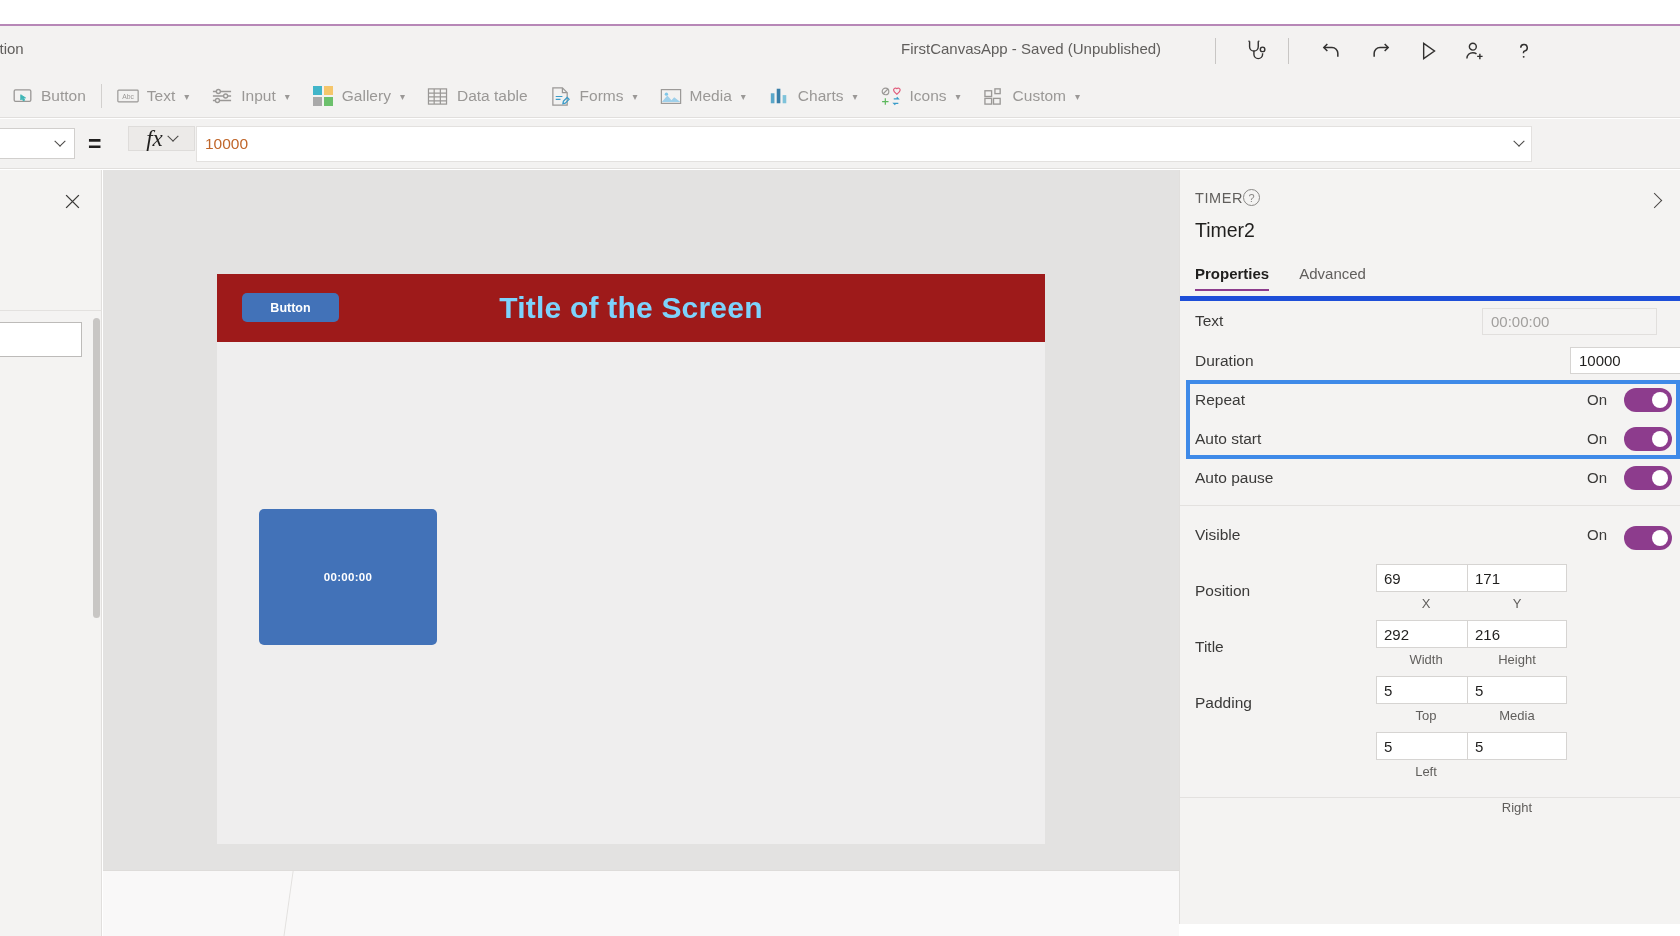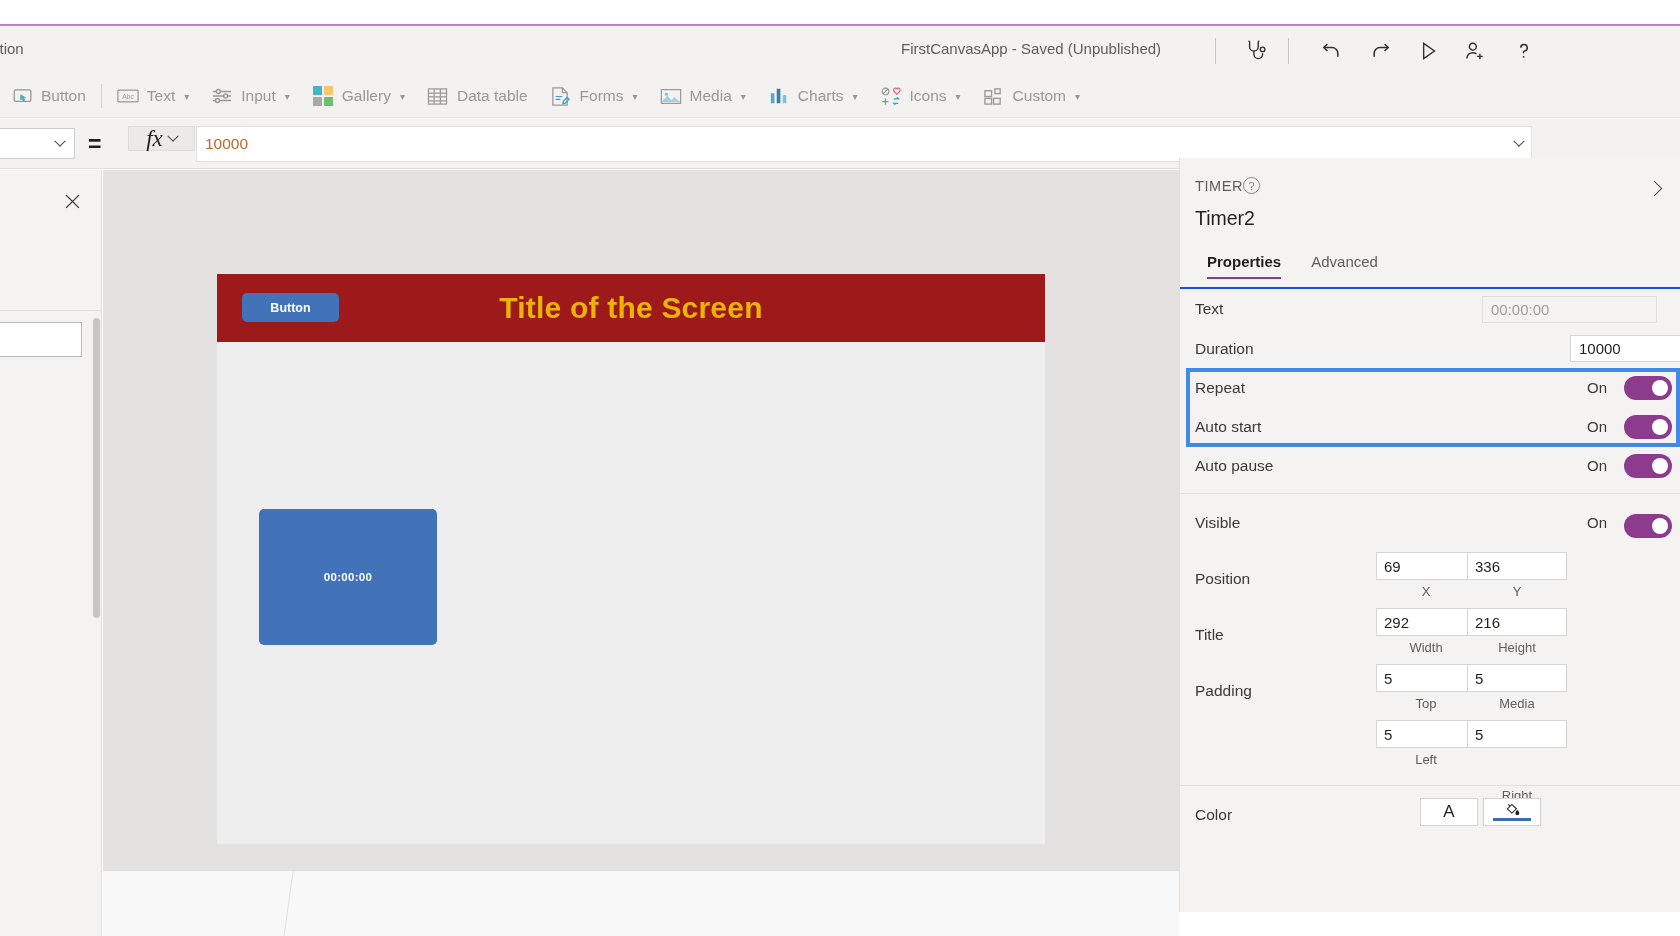--- a/index.html
+++ b/index.html
@@ -162,21 +162,21 @@
     position:absolute; left:114px; top:104px; width:828px; height:570px;
     background:#efeeee;
   }
   .screen-header {
     position:absolute; left:0; top:0; width:828px; height:68px;
     background:#9e1a1a;
     display:flex; align-items:center;
   }
   .screen-title {
     position:absolute; left:0; right:0; text-align:center;
-    color:#eab308; font-size:30px; font-weight:bold; letter-spacing:.2px;
+    color:#7dd3fc; font-size:30px; font-weight:bold; letter-spacing:.2px;
   }
   .screen-btn {
     position:absolute; left:25px; top:19px; width:97px; height:29px;
     background:#4272b8; border-radius:5px;
     display:flex; align-items:center; justify-content:center;
     color:#ffffff; font-size:12.5px; font-weight:bold;
     cursor:pointer;
   }
   .timer-ctrl {
     position:absolute; left:42px; top:235px; width:178px; height:136px;
@@ -185,21 +185,21 @@
     color:#ffffff; font-size:11.5px; font-weight:bold; letter-spacing:.3px;
     cursor:pointer;
   }
   .mouse-cursor {
     position:absolute; left:1128px; top:463px; width:16px; height:22px;
     pointer-events:none;
   }
 
   
   .right-panel {
-    position:absolute; left:1179px; top:158px; width:501px; height:754px;
+    position:absolute; left:1179px; top:170px; width:501px; height:754px;
     background:#f4f3f2; border-left:1px solid #e1dfdd;
     overflow:hidden;
   }
   .rp-head { position:relative; height:95px; }
   .rp-kicker {
     position:absolute; left:15px; top:20px;
     font-size:14.5px; color:#605e5c; letter-spacing:.6px;
   }
   .rp-help {
     position:absolute; left:63px; top:19px; width:17px; height:17px;
@@ -210,23 +210,23 @@
   .rp-expand {
     position:absolute; right:16px; top:20px; width:20px; height:20px;
     display:flex; align-items:center; justify-content:center; cursor:pointer;
   }
   .chev-rt { width:11px; height:11px; border-top:1.7px solid #4a4846; border-right:1.7px solid #4a4846; transform: rotate(45deg); }
   .rp-name {
     position:absolute; left:15px; top:49px;
     font-size:19.5px; color:#201f1e;
   }
   .rp-tabs {
-    position:relative; height:36px; padding-left:27px;
+    position:relative; height:36px; padding-left:15px;
     display:flex; align-items:flex-start; gap:30px;
-    border-bottom:2px solid #1d4ed8;
+    border-bottom:5px solid #1d4ed8;
   }
   .rp-tab {
     font-size:15px; color:#605e5c; cursor:pointer; padding-bottom:9px; position:relative;
   }
   .rp-tab.active { color:#201f1e; font-weight:bold; }
   .rp-tab.active::after {
     content:""; position:absolute; left:0; right:0; bottom:0; height:2.5px; background:#8d3c8d;
   }
 
   .rp-rows { position:relative; }
@@ -562,21 +562,21 @@
       <div class="prow" style="height:57px;">
         <span class="plabel">Visible</span>
         <span class="toggle-label" style="top:20px;">On</span>
         <span class="toggle" style="top:20px;"></span>
       </div>
 
       <div class="prow" style="height:56px;">
         <span class="plabel">Position</span>
         <span class="num-field" style="left:196px; top:1px;">69</span>
         <span class="sub-label" style="left:196px; top:33px;">X</span>
-        <span class="num-field" style="left:287px; top:1px;">336</span>
+        <span class="num-field" style="left:287px; top:1px;">171</span>
         <span class="sub-label" style="left:287px; top:33px;">Y</span>
       </div>
 
       <div class="prow" style="height:56px;">
         <span class="plabel">Title</span>
         <span class="num-field" style="left:196px; top:1px;">292</span>
         <span class="sub-label" style="left:196px; top:33px;">Width</span>
         <span class="num-field" style="left:287px; top:1px;">216</span>
         <span class="sub-label" style="left:287px; top:33px;">Height</span>
       </div>
@@ -591,31 +591,17 @@
 
       <div class="prow" style="height:58px;">
         <span class="num-field" style="left:196px; top:1px;">5</span>
         <span class="sub-label" style="left:196px; top:33px;">Left</span>
         <span class="num-field" style="left:287px; top:1px;">5</span>
         <span class="sub-label" style="left:287px; top:33px;margin-top:36px;">Right</span>
       </div>
 
       <div class="rp-sep"></div>
 
-      <div class="prow" style="height:56px;">
-        <span class="plabel" style="top:20px;">Color</span>
-        <span class="color-btn" style="left:240px; top:12px;">
-          <span style="font-size:17px;color:#201f1e;">A</span>
-        </span>
-        <span class="color-btn" style="left:303px; top:12px; flex-direction:column; gap:1px;">
-          <svg width="17" height="14" viewBox="0 0 18 15" fill="none" stroke="#201f1e" stroke-width="1.1">
-            <path d="M3.5 6.2 L8.3 1.6 L13.2 6.2 L8.3 10.8 Z"></path>
-            <path d="M6.2 3.2 L4.4 1.4"></path>
-            <path d="M14.2 8.2c0 0 1.6 1.9 1.6 2.8a1.6 1.6 0 0 1-3.2 0c0-.9 1.6-2.8 1.6-2.8z" fill="#201f1e"></path>
-          </svg>
-          <span style="display:block;width:38px;height:3px;background:#3a6fb8;"></span>
-        </span>
-      </div>
 
     </div>
   </div>
 
 </div>
 
 </body></html>

